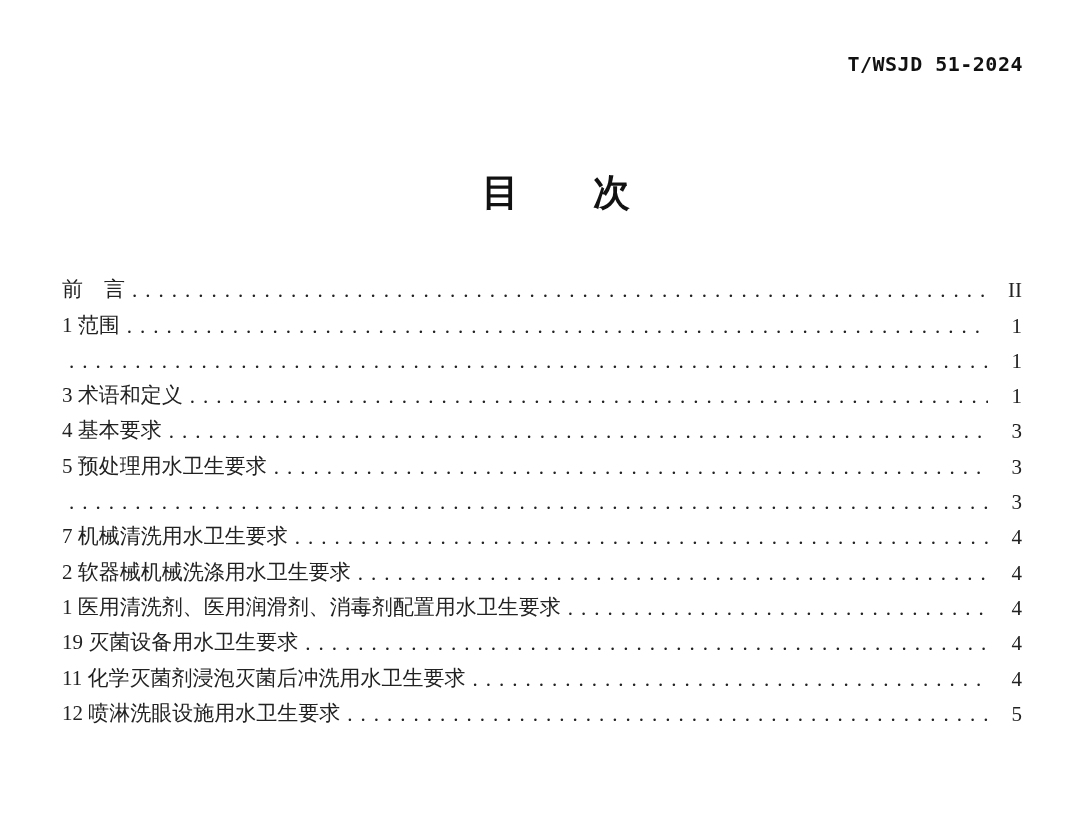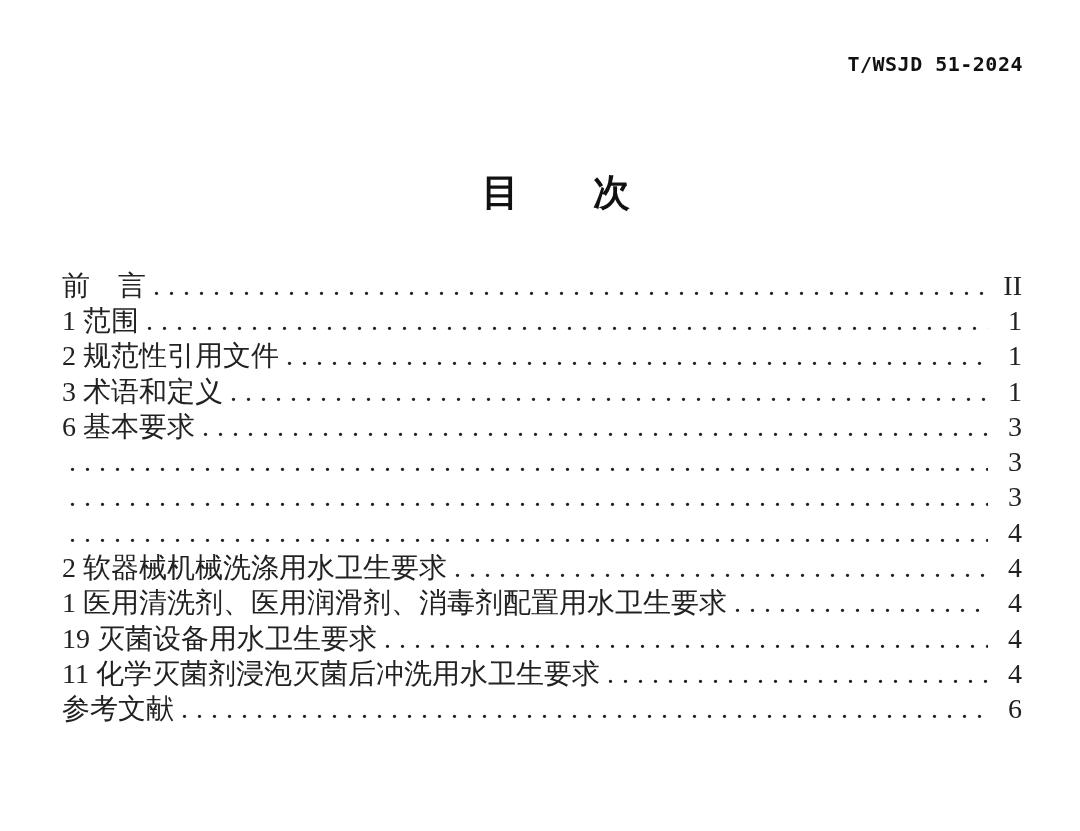--- a/index.html
+++ b/index.html
@@ -43,23 +43,23 @@
     color: #111111;
   }
   .toc {
     position: absolute;
     top: 268px;
     left: 62px;
     right: 58px;
   }
   .toc-row {
     display: flex;
-    align-items: center;
+    align-items: flex-end;
     height: 35.3px;
-    font-size: 28px;
+    font-size: 21px;
     color: #222222;
   }
   .toc-label {
     white-space: nowrap;
     flex-shrink: 0;
   }
   .dot-leader {
     flex: 1 1 auto;
     overflow: hidden;
     white-space: nowrap;
@@ -95,48 +95,49 @@
       <span class="toc-page">II</span>
     </div>
 
     <div class="toc-row">
       <span class="toc-label">1 范围</span>
       <span class="dot-leader"></span>
       <span class="toc-page">1</span>
     </div>
 
     <div class="toc-row">
-      <span class="toc-label">2 规范性引用文件</span>
       <span class="dot-leader"></span>
       <span class="toc-page">1</span>
     </div>
 
     <div class="toc-row">
       <span class="toc-label">3 术语和定义</span>
       <span class="dot-leader"></span>
       <span class="toc-page">1</span>
     </div>
 
     <div class="toc-row">
-      <span class="toc-label">6 基本要求</span>
+      <span class="toc-label">4 基本要求</span>
+      <span class="dot-leader"></span>
+      <span class="toc-page">3</span>
+    </div>
+
+    <div class="toc-row">
+      <span class="toc-label">5 预处理用水卫生要求</span>
       <span class="dot-leader"></span>
       <span class="toc-page">3</span>
     </div>
 
     <div class="toc-row">
       <span class="dot-leader"></span>
       <span class="toc-page">3</span>
     </div>
 
     <div class="toc-row">
-      <span class="dot-leader"></span>
-      <span class="toc-page">3</span>
-    </div>
-
-    <div class="toc-row">
+      <span class="toc-label">7 机械清洗用水卫生要求</span>
       <span class="dot-leader"></span>
       <span class="toc-page">4</span>
     </div>
 
     <div class="toc-row">
       <span class="toc-label">2 软器械机械洗涤用水卫生要求</span>
       <span class="dot-leader"></span>
       <span class="toc-page">4</span>
     </div>
 
@@ -151,21 +152,21 @@
       <span class="dot-leader"></span>
       <span class="toc-page">4</span>
     </div>
 
     <div class="toc-row">
       <span class="toc-label">11 化学灭菌剂浸泡灭菌后冲洗用水卫生要求</span>
       <span class="dot-leader"></span>
       <span class="toc-page">4</span>
     </div>
 
+    <div class="toc-row">
+      <span class="toc-label">12 喷淋洗眼设施用水卫生要求</span>
+      <span class="dot-leader"></span>
+      <span class="toc-page">5</span>
+    </div>
 
-    <div class="toc-row">
-      <span class="toc-label">参考文献</span>
-      <span class="dot-leader"></span>
-      <span class="toc-page">6</span>
-    </div>
 
   </div>
 </div>
 
 </body></html>

